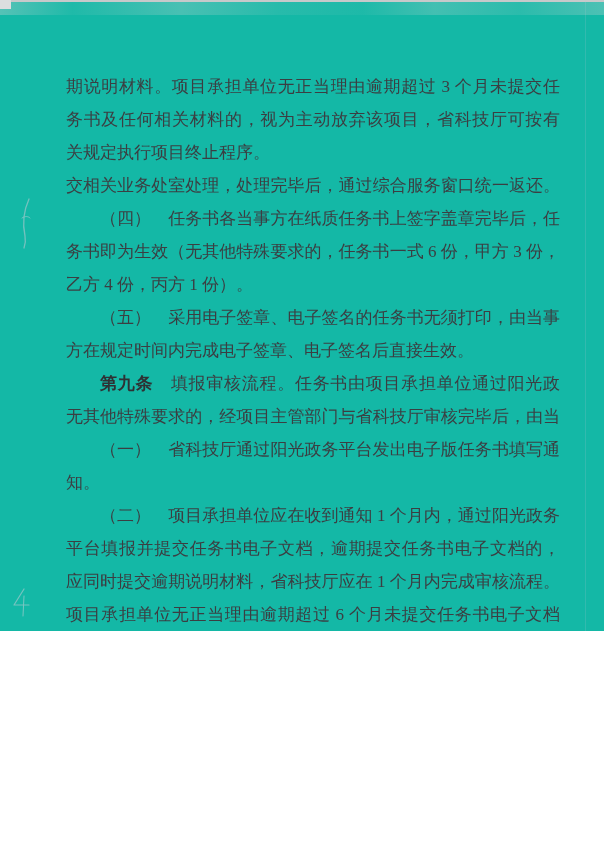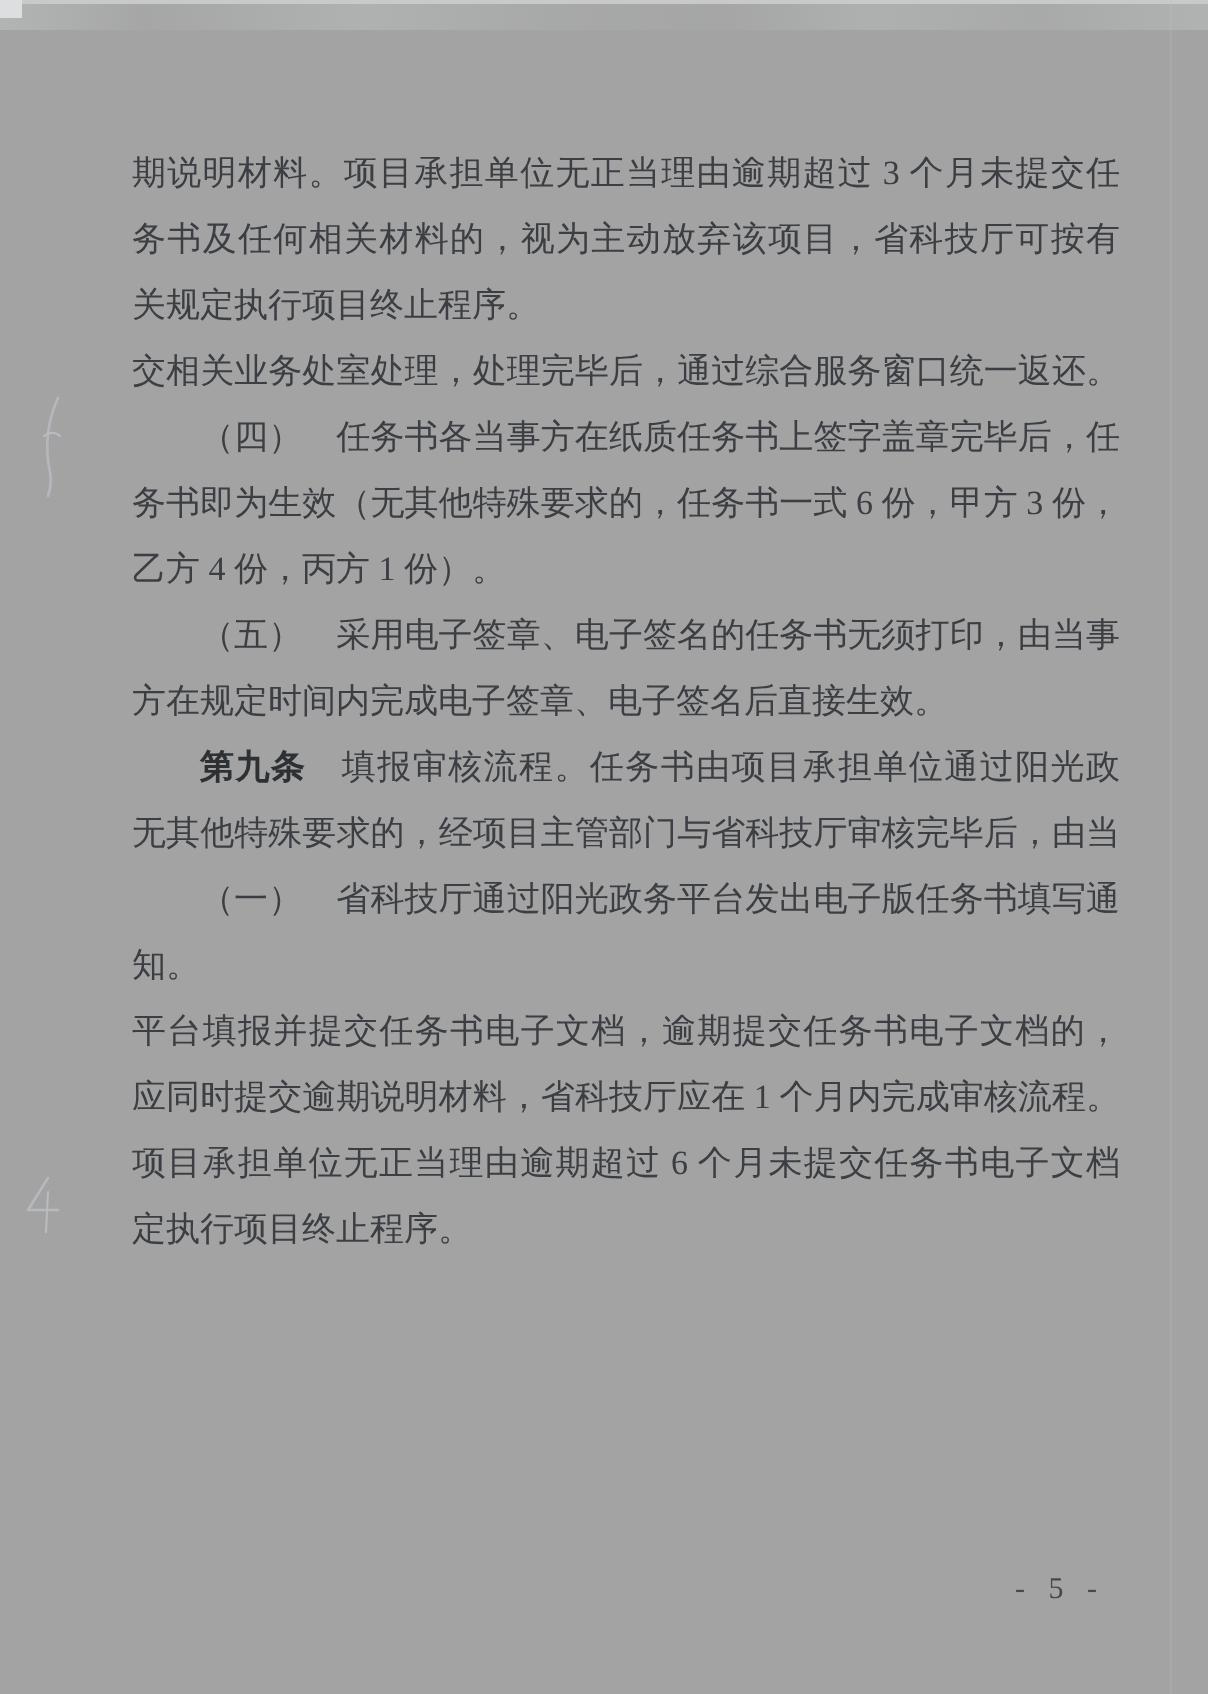--- a/index.html
+++ b/index.html
@@ -3,22 +3,22 @@
 <meta charset="utf-8">
 <style>
   html,body{margin:0;padding:0;}
   body{
     width:604px;height:847px;
     font-family:"Liberation Serif","DejaVu Serif",serif;
     background:#ffffff;
   }
   .page{
     position:relative;
-    width:604px;height:847px;
-    background:#a3a3a3;
+    width:604px;height:631px;
+    background:#14b8a6;
     overflow:hidden;
   }
   
   .top-line{
     position:absolute;top:0;left:0;width:604px;height:2px;
     background:#c7c9ca;
   }
   .top-smudge{
     position:absolute;top:2px;left:0;width:604px;height:13px;
     background:linear-gradient(90deg,
@@ -94,20 +94,21 @@
       <div class="line">交相关业务处室处理，处理完毕后，通过综合服务窗口统一返还。</div>
       <div class="line indent">（四）　任务书各当事方在纸质任务书上签字盖章完毕后，任</div>
       <div class="line">务书即为生效（无其他特殊要求的，任务书一式 6 份，甲方 3 份，</div>
       <div class="line last">乙方 4 份，丙方 1 份）。</div>
       <div class="line indent">（五）　采用电子签章、电子签名的任务书无须打印，由当事</div>
       <div class="line last">方在规定时间内完成电子签章、电子签名后直接生效。</div>
       <div class="line indent"><b>第九条</b>　填报审核流程。任务书由项目承担单位通过阳光政</div>
       <div class="line">无其他特殊要求的，经项目主管部门与省科技厅审核完毕后，由当</div>
       <div class="line indent">（一）　省科技厅通过阳光政务平台发出电子版任务书填写通</div>
       <div class="line last">知。</div>
+      <div class="line indent">（二）　项目承担单位应在收到通知 1 个月内，通过阳光政务</div>
       <div class="line">平台填报并提交任务书电子文档，逾期提交任务书电子文档的，</div>
       <div class="line">应同时提交逾期说明材料，省科技厅应在 1 个月内完成审核流程。</div>
       <div class="line">项目承担单位无正当理由逾期超过 6 个月未提交任务书电子文档</div>
       <div class="line last">定执行项目终止程序。</div>
     </div>
 
   <div class="footer">- 5 -</div>
 
 </div>
 

